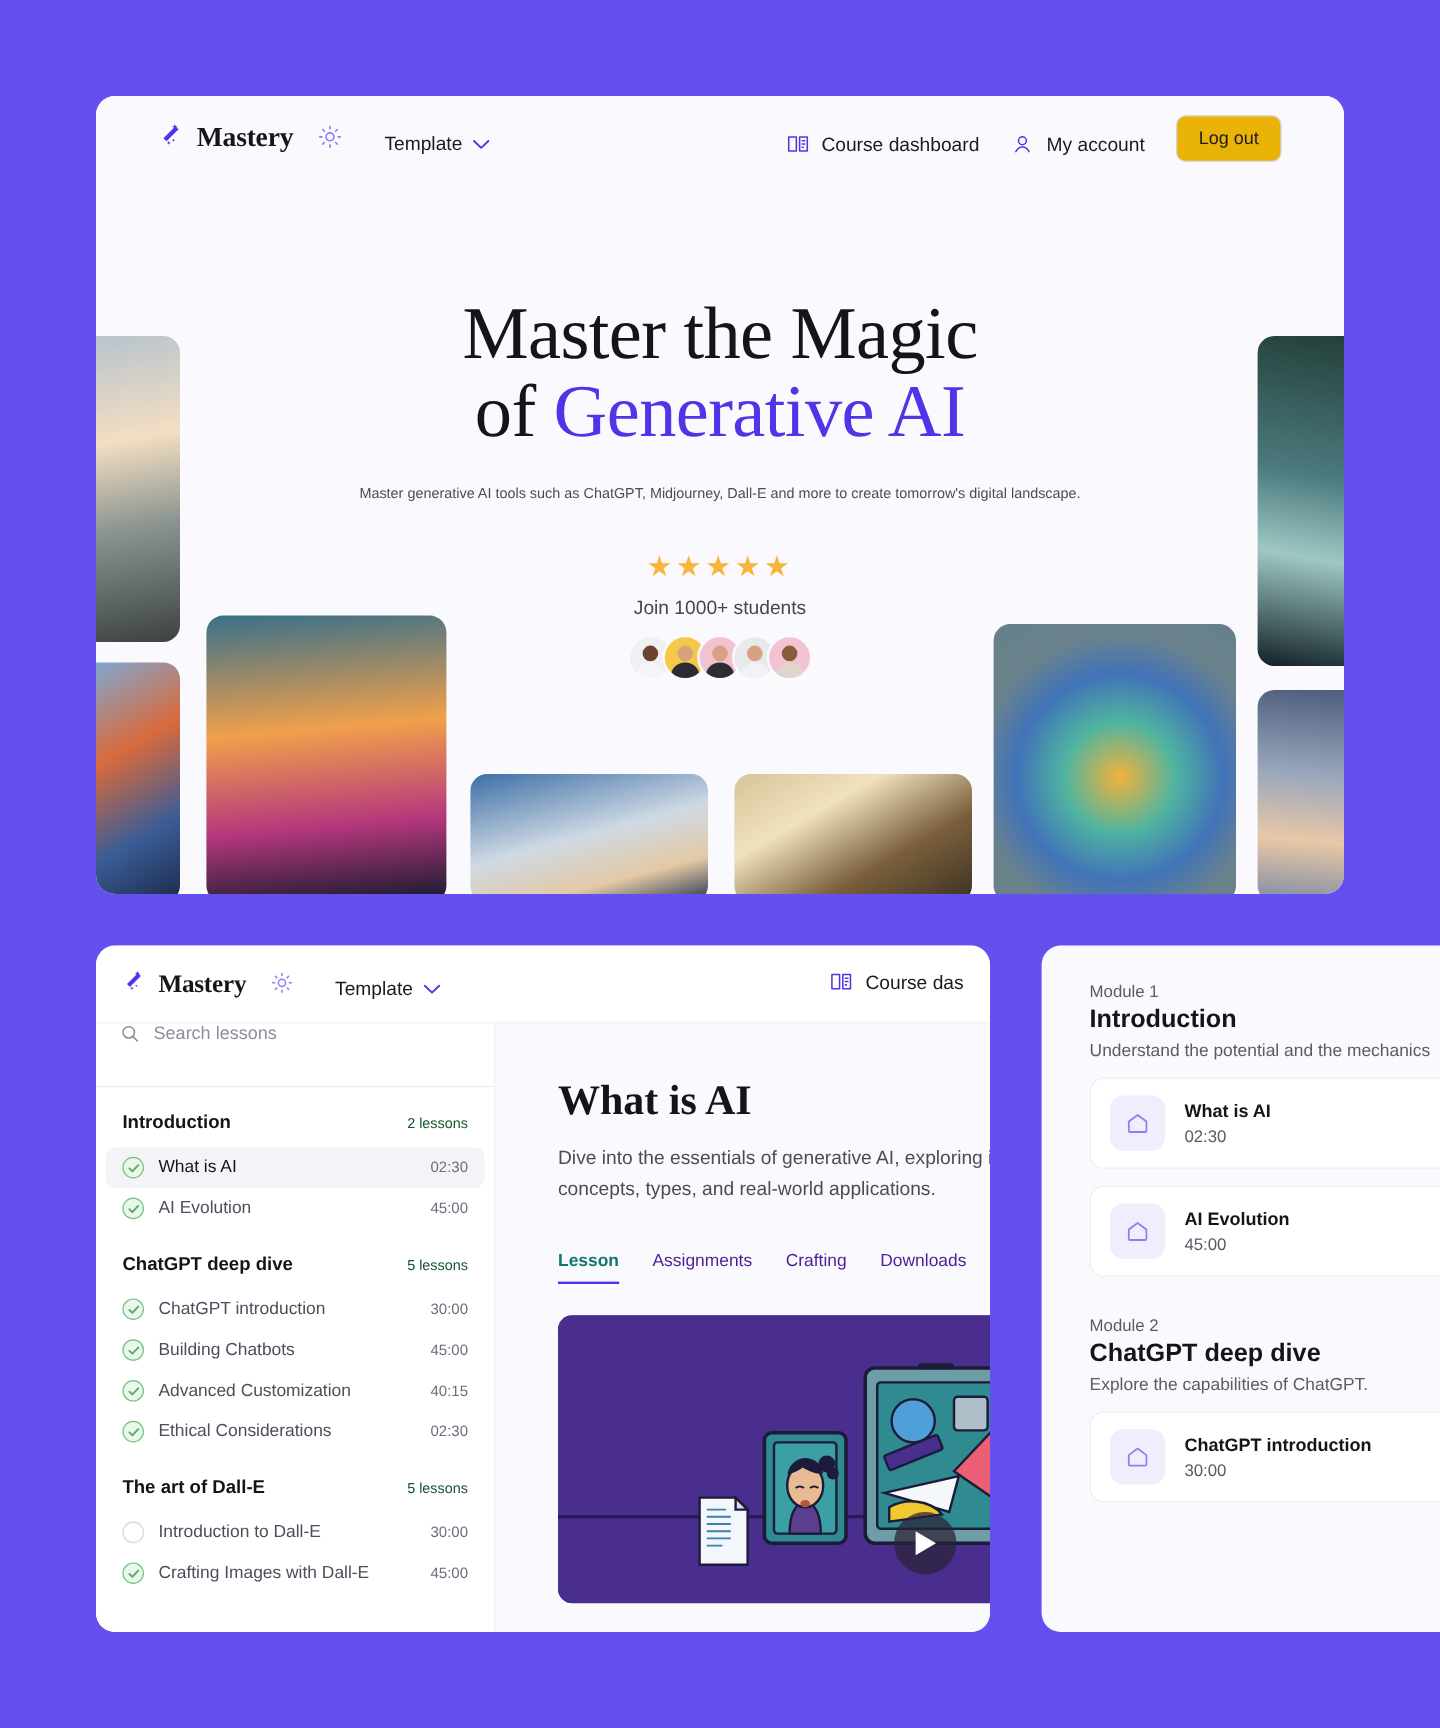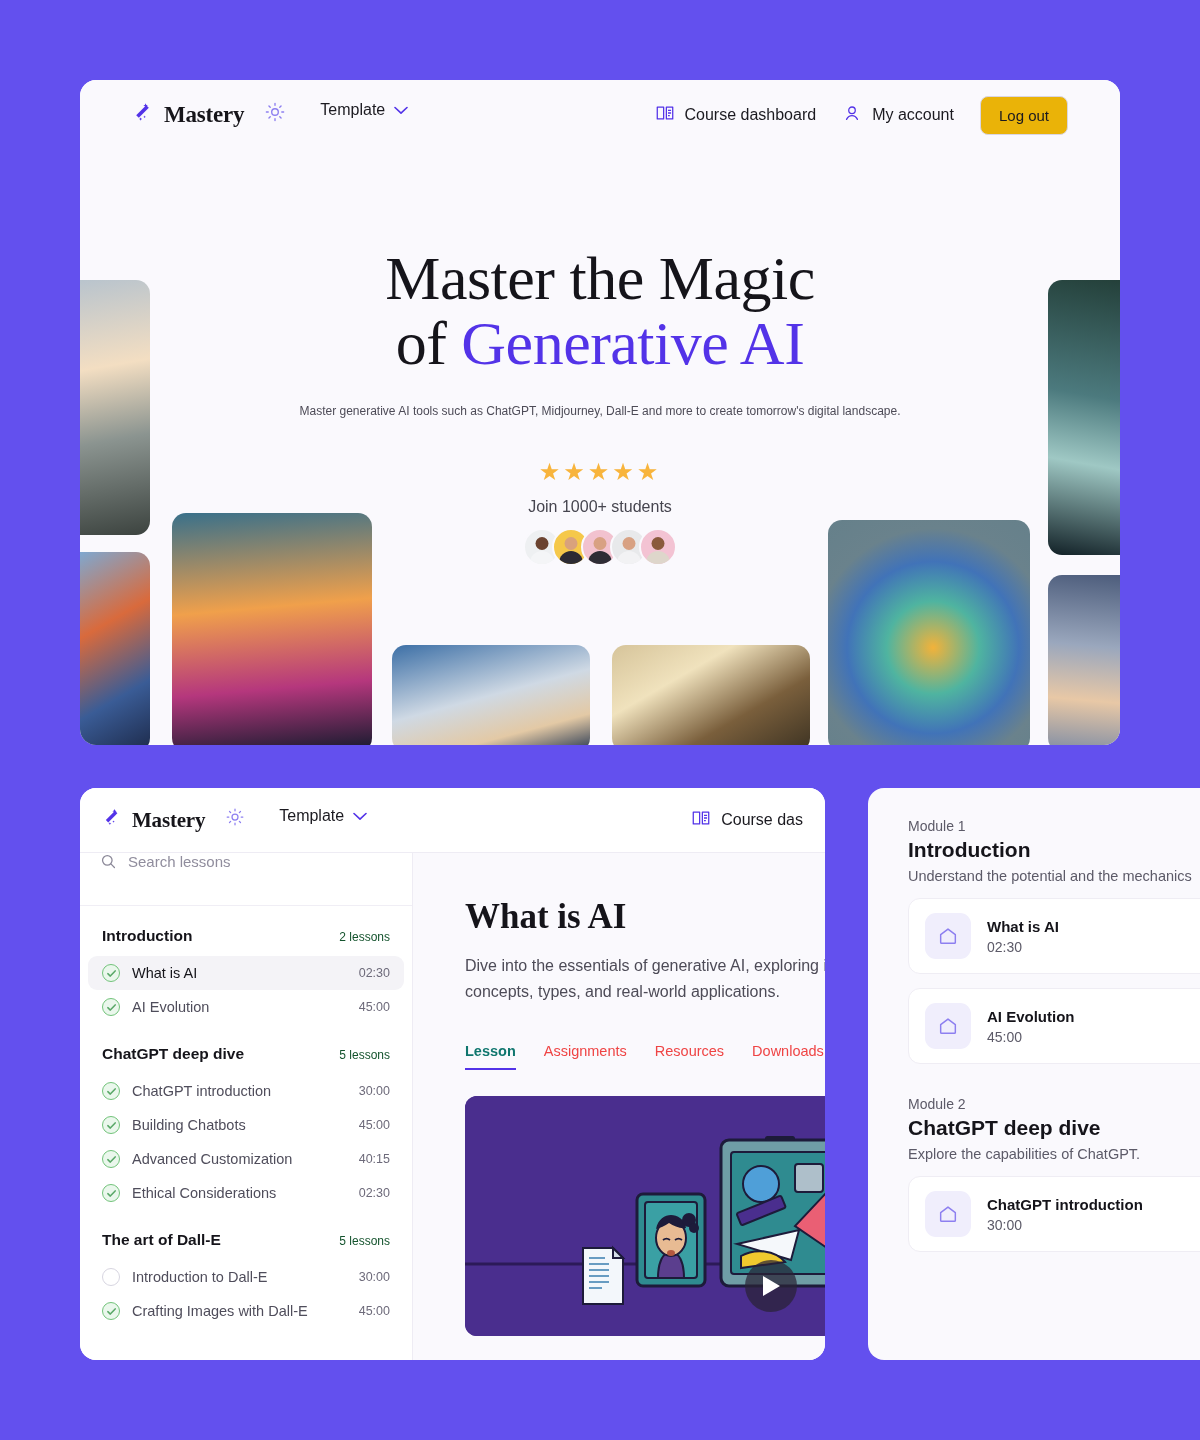--- a/index.html
+++ b/index.html
@@ -29,36 +29,36 @@
     position: absolute;
     left: 0; top: 0;
     width: 100%;
     height: 70px;
     background: #faf9fd;
     display: flex;
     align-items: center;
     padding: 0 52px 0 52px;
     z-index: 40;
   }
-  .nav-left { display: flex; align-items: flex-start; gap: 20px; }
+  .nav-left { display: flex; align-items: flex-end; gap: 20px; }
   .brand { display: flex; align-items: center; gap: 8px; }
   .brand-name {
     font-family: "Liberation Serif", serif;
     font-size: 23px;
     font-weight: 700;
     color: #16151a;
     letter-spacing: -0.2px;
   }
   .nav-template {
     display: flex; align-items: center; gap: 9px;
     font-size: 16px; color: #1b1a20; margin-left: 14px;
   }
   .nav-right {
     margin-left: auto;
-    display: flex; align-items: center; gap: 26px;
+    display: flex; align-items: flex-end; gap: 26px;
   }
   .nav-link {
     display: flex; align-items: center; gap: 10px;
     font-size: 16px; color: #1b1a20;
   }
   .btn-outline {
     border: 1px solid #d9d6e4;
     border-radius: 8px;
     background: #eab308;
     font-size: 15px;
@@ -247,21 +247,21 @@
     line-height: 1.62;
     color: #4d4b57;
     width: 430px;
   }
   .tabs {
     display: flex; gap: 28px;
     margin-top: 38px;
   }
   .tab {
     font-size: 14.5px;
-    color: #ef4444;
+    color: #4c1d95;
     padding-bottom: 9px;
   }
   .tab.active {
     color: #0f766e;
     font-weight: 700;
     border-bottom: 2px solid #5333e8;
   }
   .video {
     margin-top: 26px;
     width: 420px; height: 240px;
@@ -557,21 +557,21 @@
           </div>
         </div>
     </div>
 
     <div class="main-pane">
       <div class="lesson-title">What is AI</div>
       <div class="lesson-desc">Dive into the essentials of generative AI, exploring its concepts, types, and real-world applications.</div>
       <div class="tabs" id="lesson-tabs">
           <div class="tab active">Lesson</div>
           <div class="tab">Assignments</div>
-          <div class="tab">Resources</div>
+          <div class="tab">Crafting</div>
           <div class="tab">Downloads</div>
         </div>
       <div class="video">
         <svg width="420" height="240" viewBox="0 0 420 240">
           <rect width="420" height="240" fill="#4a2e8e"></rect>
           <line x1="-10" y1="168" x2="300" y2="168" stroke="#2c1a58" stroke-width="3"></line>
           <g>
             <path d="M118 152 h30 l10 10 v46 h-40z" fill="#f3f7fb" stroke="#1d1b3a" stroke-width="2"></path>
             <path d="M148 152 l10 10 h-10z" fill="#d4dde8" stroke="#1d1b3a" stroke-width="2"></path>
             <g stroke="#3b7fb0" stroke-width="1.6">

